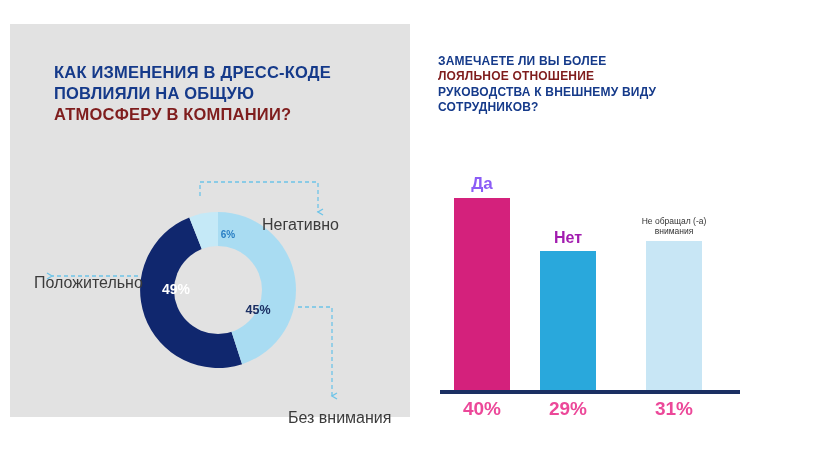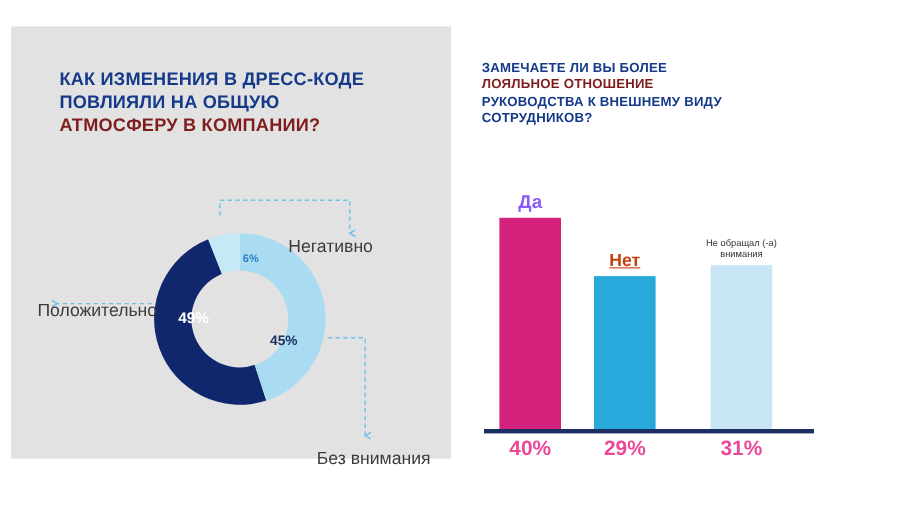--- a/index.html
+++ b/index.html
@@ -117,21 +117,21 @@
     position: absolute;
     bottom: 100%;
     left: 50%;
     transform: translateX(-50%);
     margin-bottom: 4px;
     font-weight: bold;
     white-space: nowrap;
     line-height: 1.15;
   }
   .bar-col.c0 .bar-label { font-size: 17px; color: #8b5cf6; }
-  .bar-col.c1 .bar-label { font-size: 16px; color: #c2410c; text-decoration: underline; }
+  .bar-col.c1 .bar-label { font-size: 16px; color: #a21caf; }
   .bar-col.c2 .bar-label {
     font-size: 8.5px;
     color: #333333;
     font-weight: normal;
   }
 
   .bar-rect {
     width: 56px;
     margin: 0 auto;
   }

